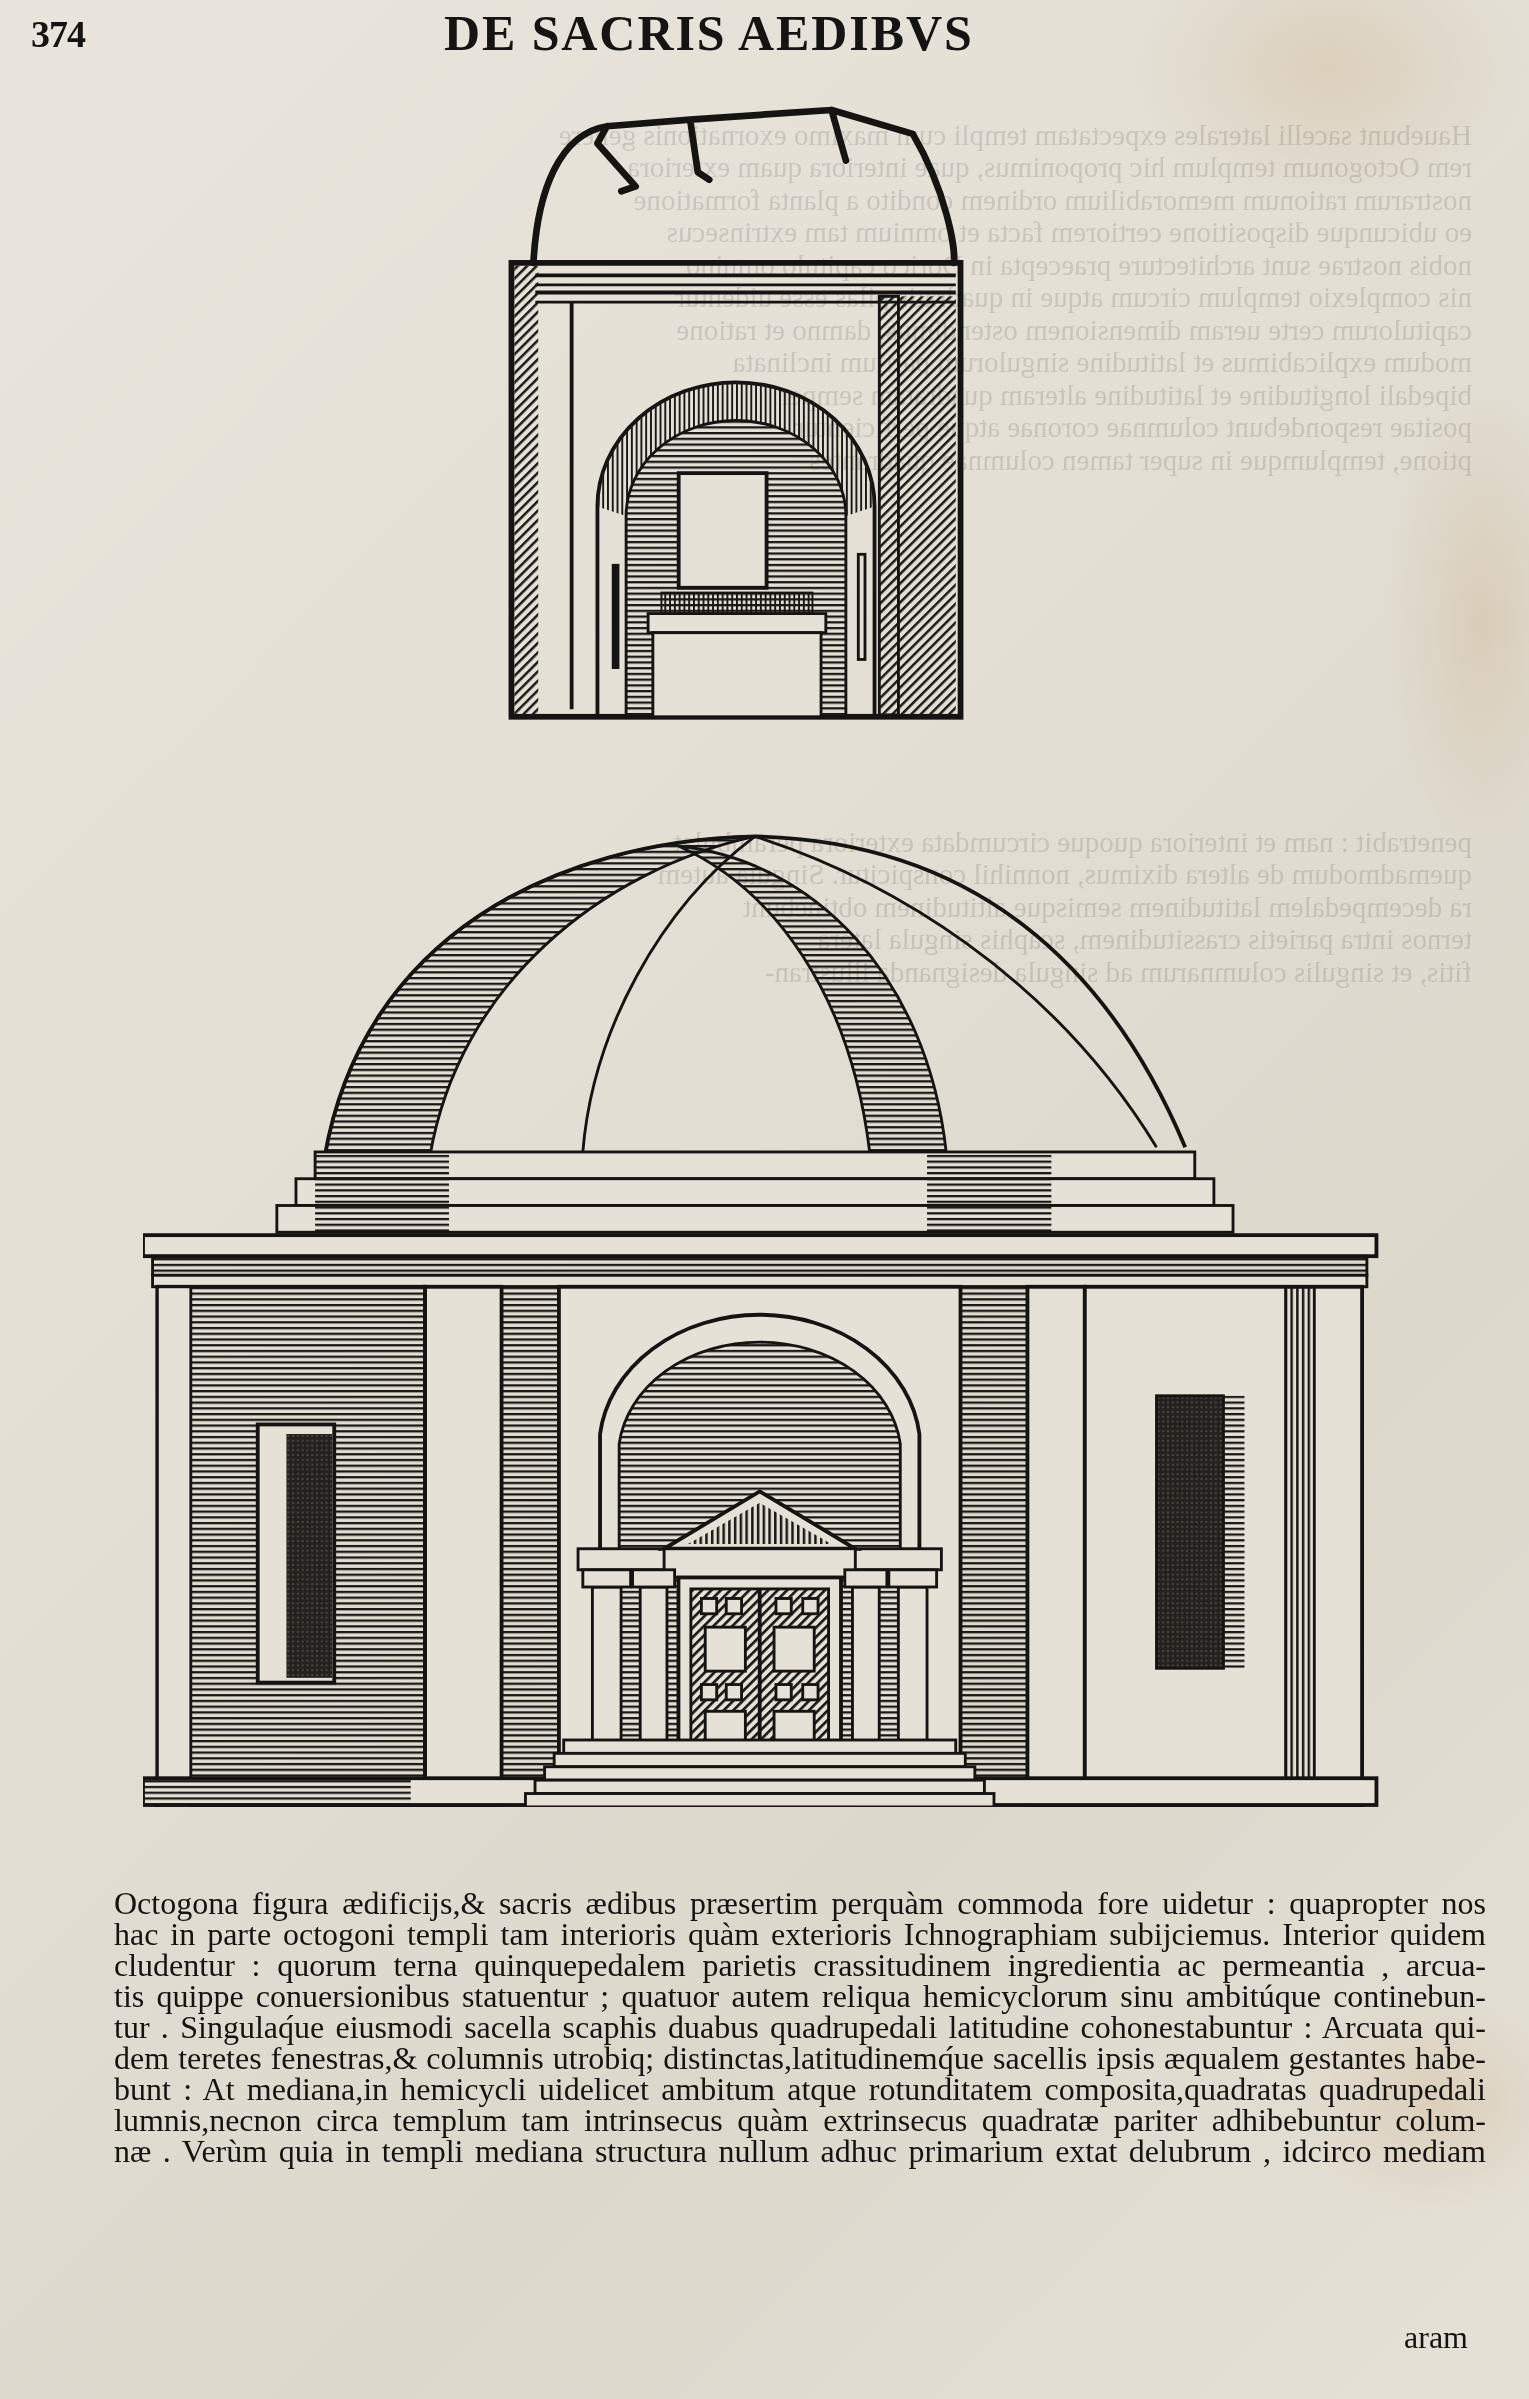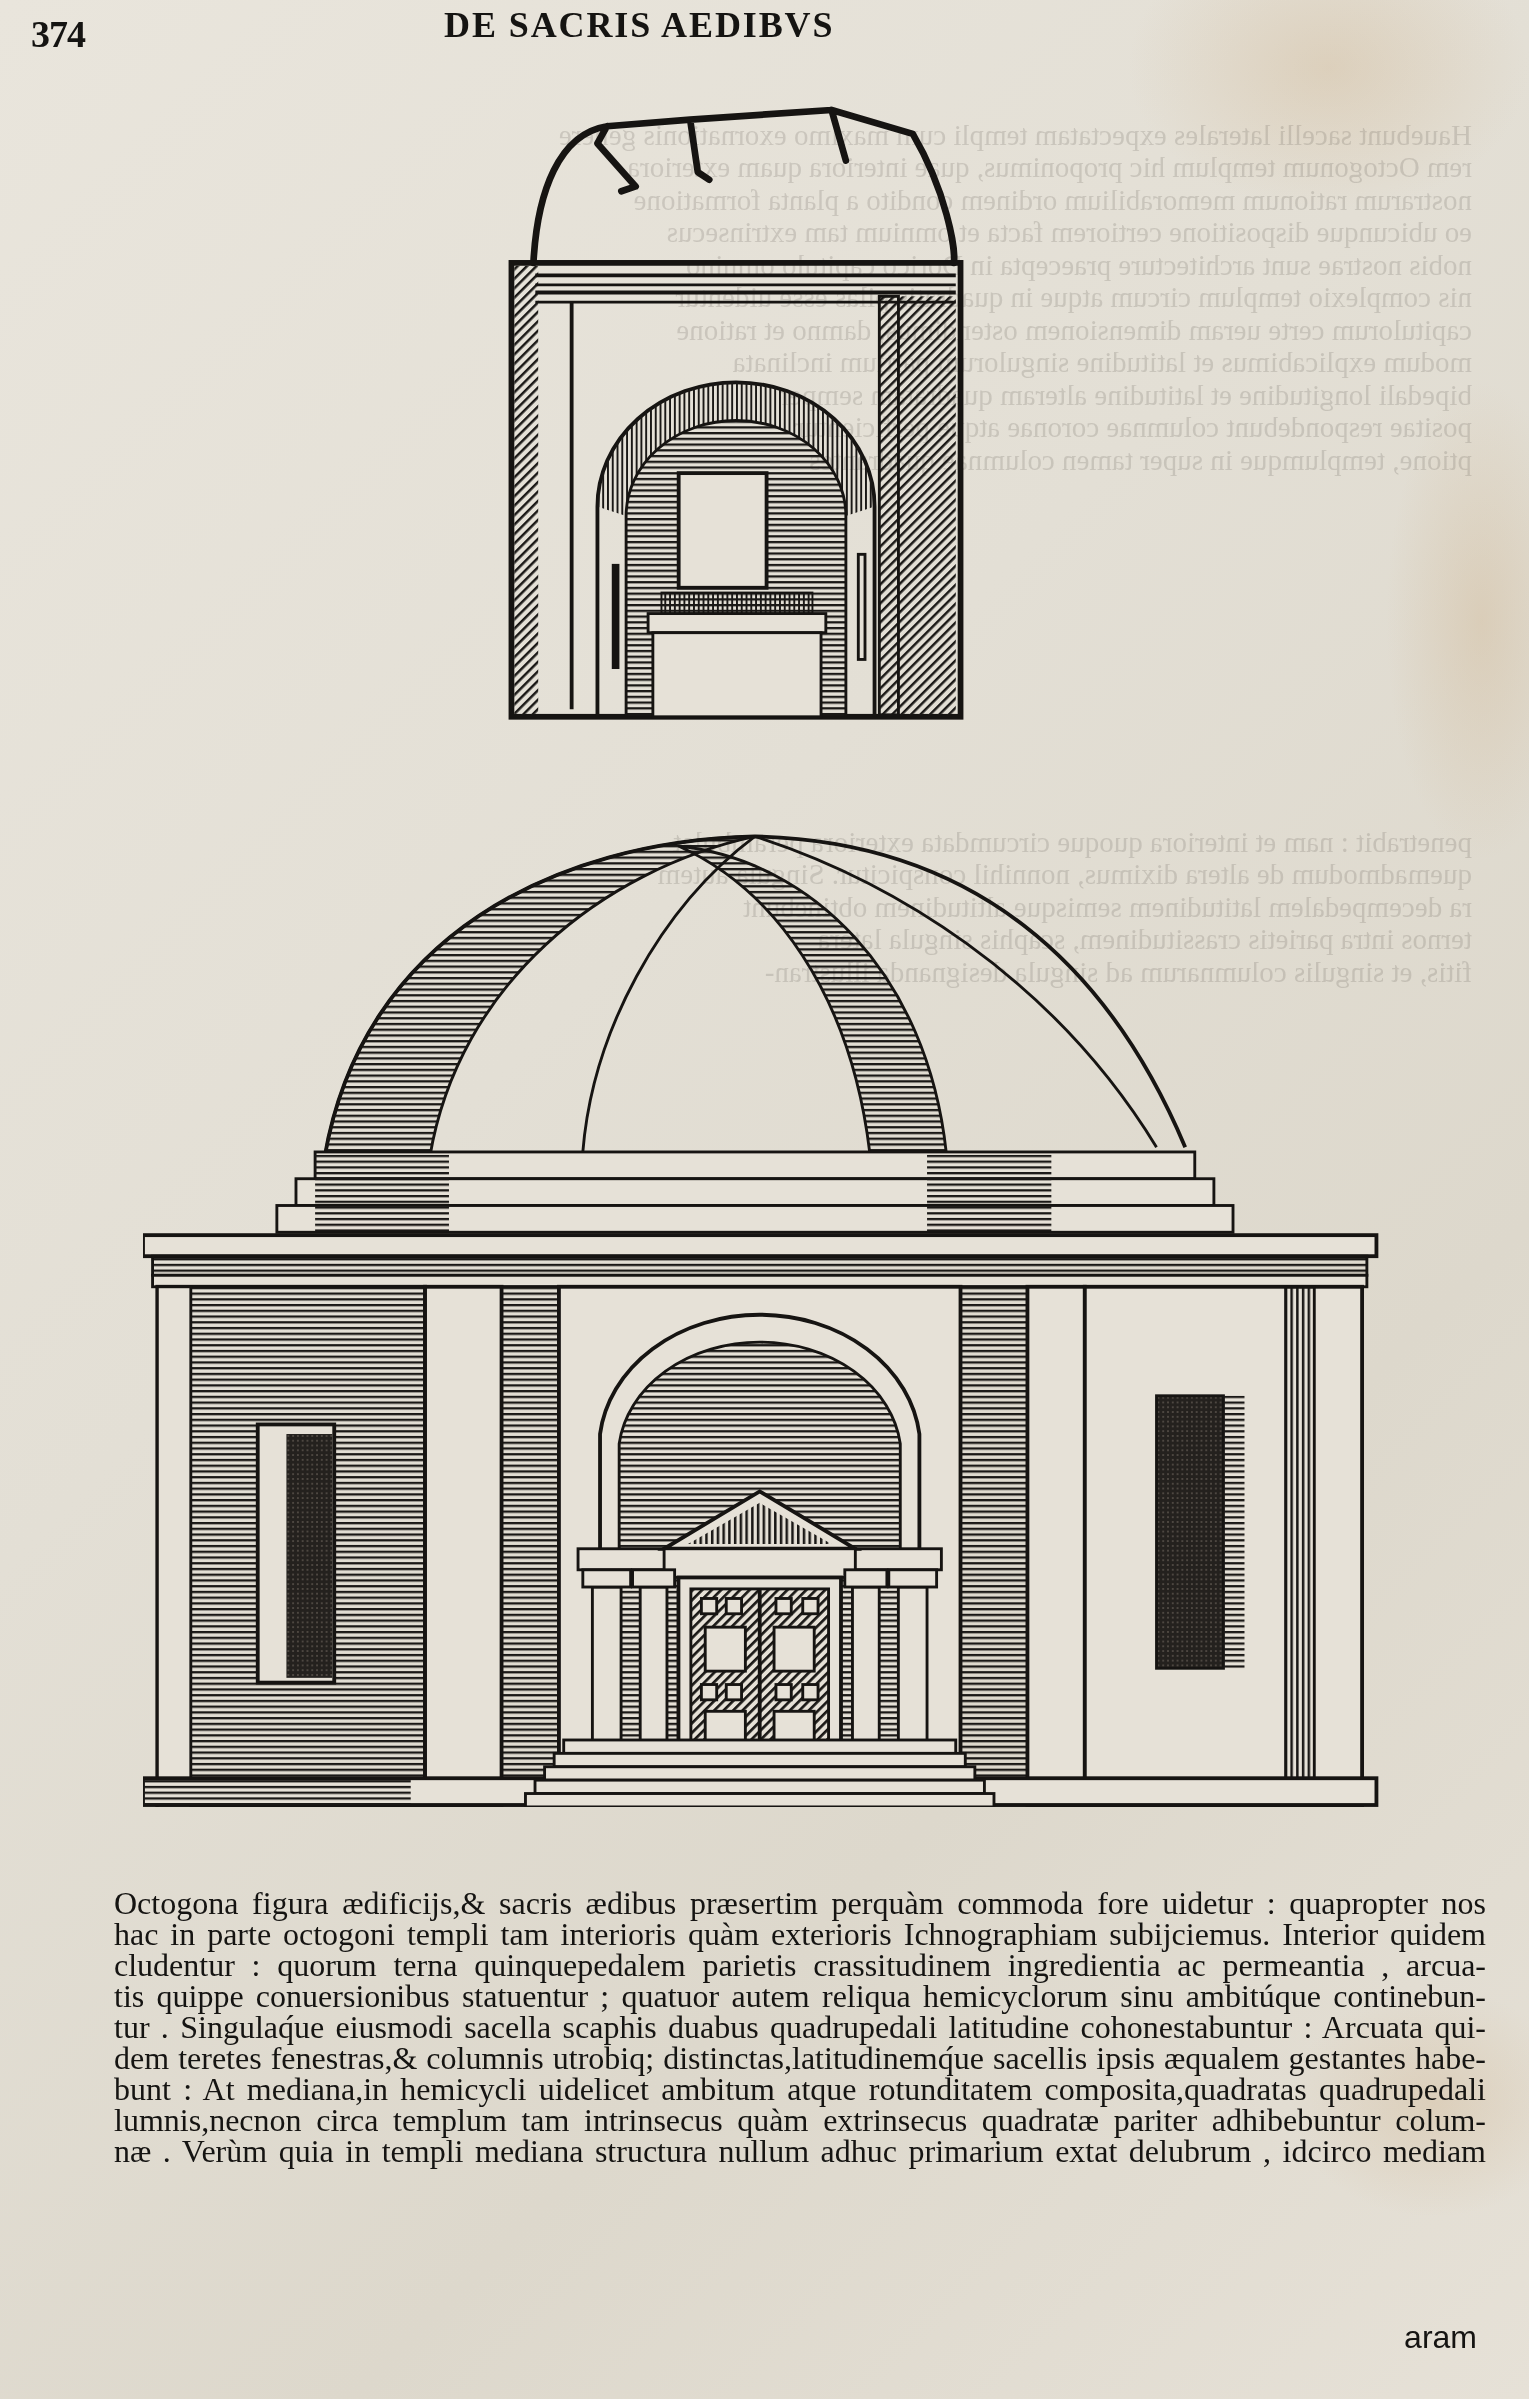--- a/index.html
+++ b/index.html
@@ -8,30 +8,30 @@
     background: linear-gradient(135deg, #e9e5dc 0%, #e3dfd5 40%, #ddd8cc 70%, #e6e1d7 100%);
     font-family: "DejaVu Serif", "Liberation Serif", serif;
     color:#151412;
   }
   .stain { position:absolute; border-radius:50%; background: radial-gradient(closest-side, rgba(206,178,140,0.35), rgba(206,178,140,0)); }
   .ghost {
     position:absolute; color:rgba(60,55,50,0.16); font-family:"Liberation Serif", serif;
     font-size:29px; line-height:32.5px; white-space:pre; transform: scaleX(-1);
   }
   .folio { position:absolute; left:31px; top:12px; font-size:38px; font-weight:bold; font-family:Liberation Serif, serif; letter-spacing:-1px; }
-  .running-head { position:absolute; left:444px; top:3.8px; font-size:36px; font-weight:bold; font-family:"Liberation Serif", serif; letter-spacing:1.9px; }
+  .running-head { position:absolute; left:444px; top:3.8px; font-size:50px; font-weight:bold; font-family:"Liberation Serif", serif; letter-spacing:1.9px; }
   .fig { position:absolute; }
   .body-text {
     position:absolute; left:114px; top:1888px; width:1372px;
     font-family:"Liberation Serif", serif; font-size:32px; line-height:31px;
     text-align:justify; text-align-last:justify;
   }
   .body-text .line { display:block; white-space:nowrap; text-align:justify; text-align-last:justify; }
   .body-text .line.first { text-indent:0; }
-  .catchword { position:absolute; right:52px; top:2319px; font-family:Liberation Sans, sans-serif; font-size:32px;margin-left:41px; }
+  .catchword { position:absolute; right:61px; top:2319px; font-family:Liberation Serif, serif; font-size:32px;margin-left:41px; }
 </style>
 </head>
 <body>
 
 <div class="stain" style="left:1128px;top:-76px;width:401px;height:287px;"></div>
 <div class="stain" style="left:1290px;top:1988px;width:287px;height:229px;"></div>
 <div class="stain" style="left:1386px;top:382px;width:191px;height:478px;"></div>
 
 <div class="ghost" style="left:57px;top:86px;width:1415px;">
 Hauebunt sacelli laterales expectatam templi cum maximo exornationis genere

